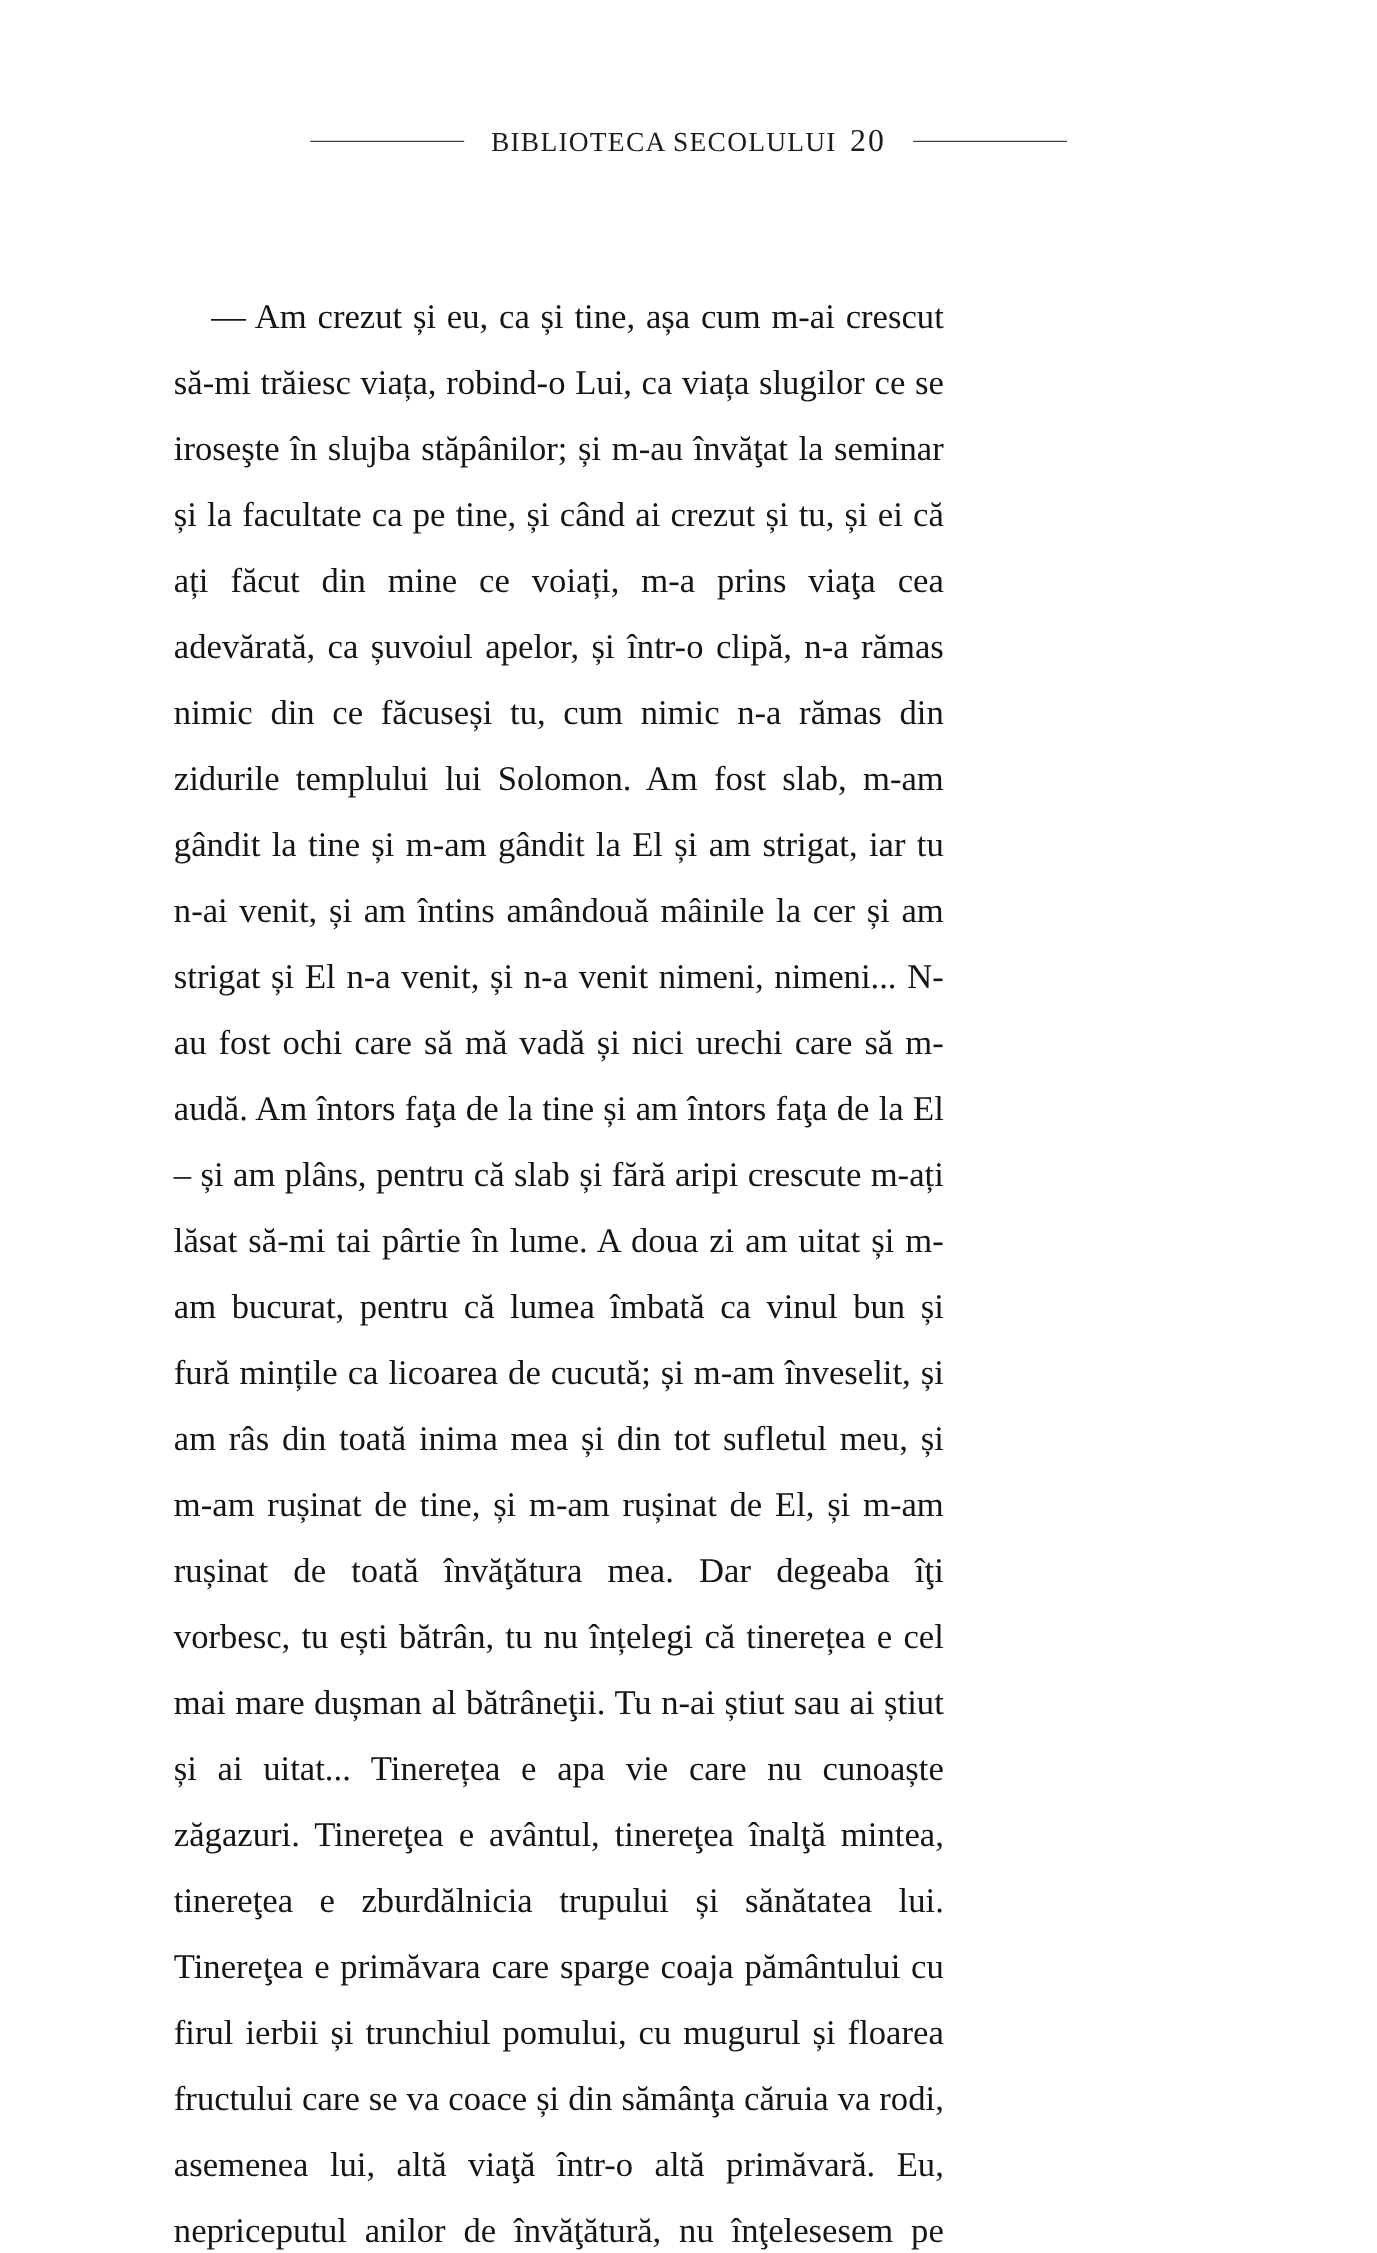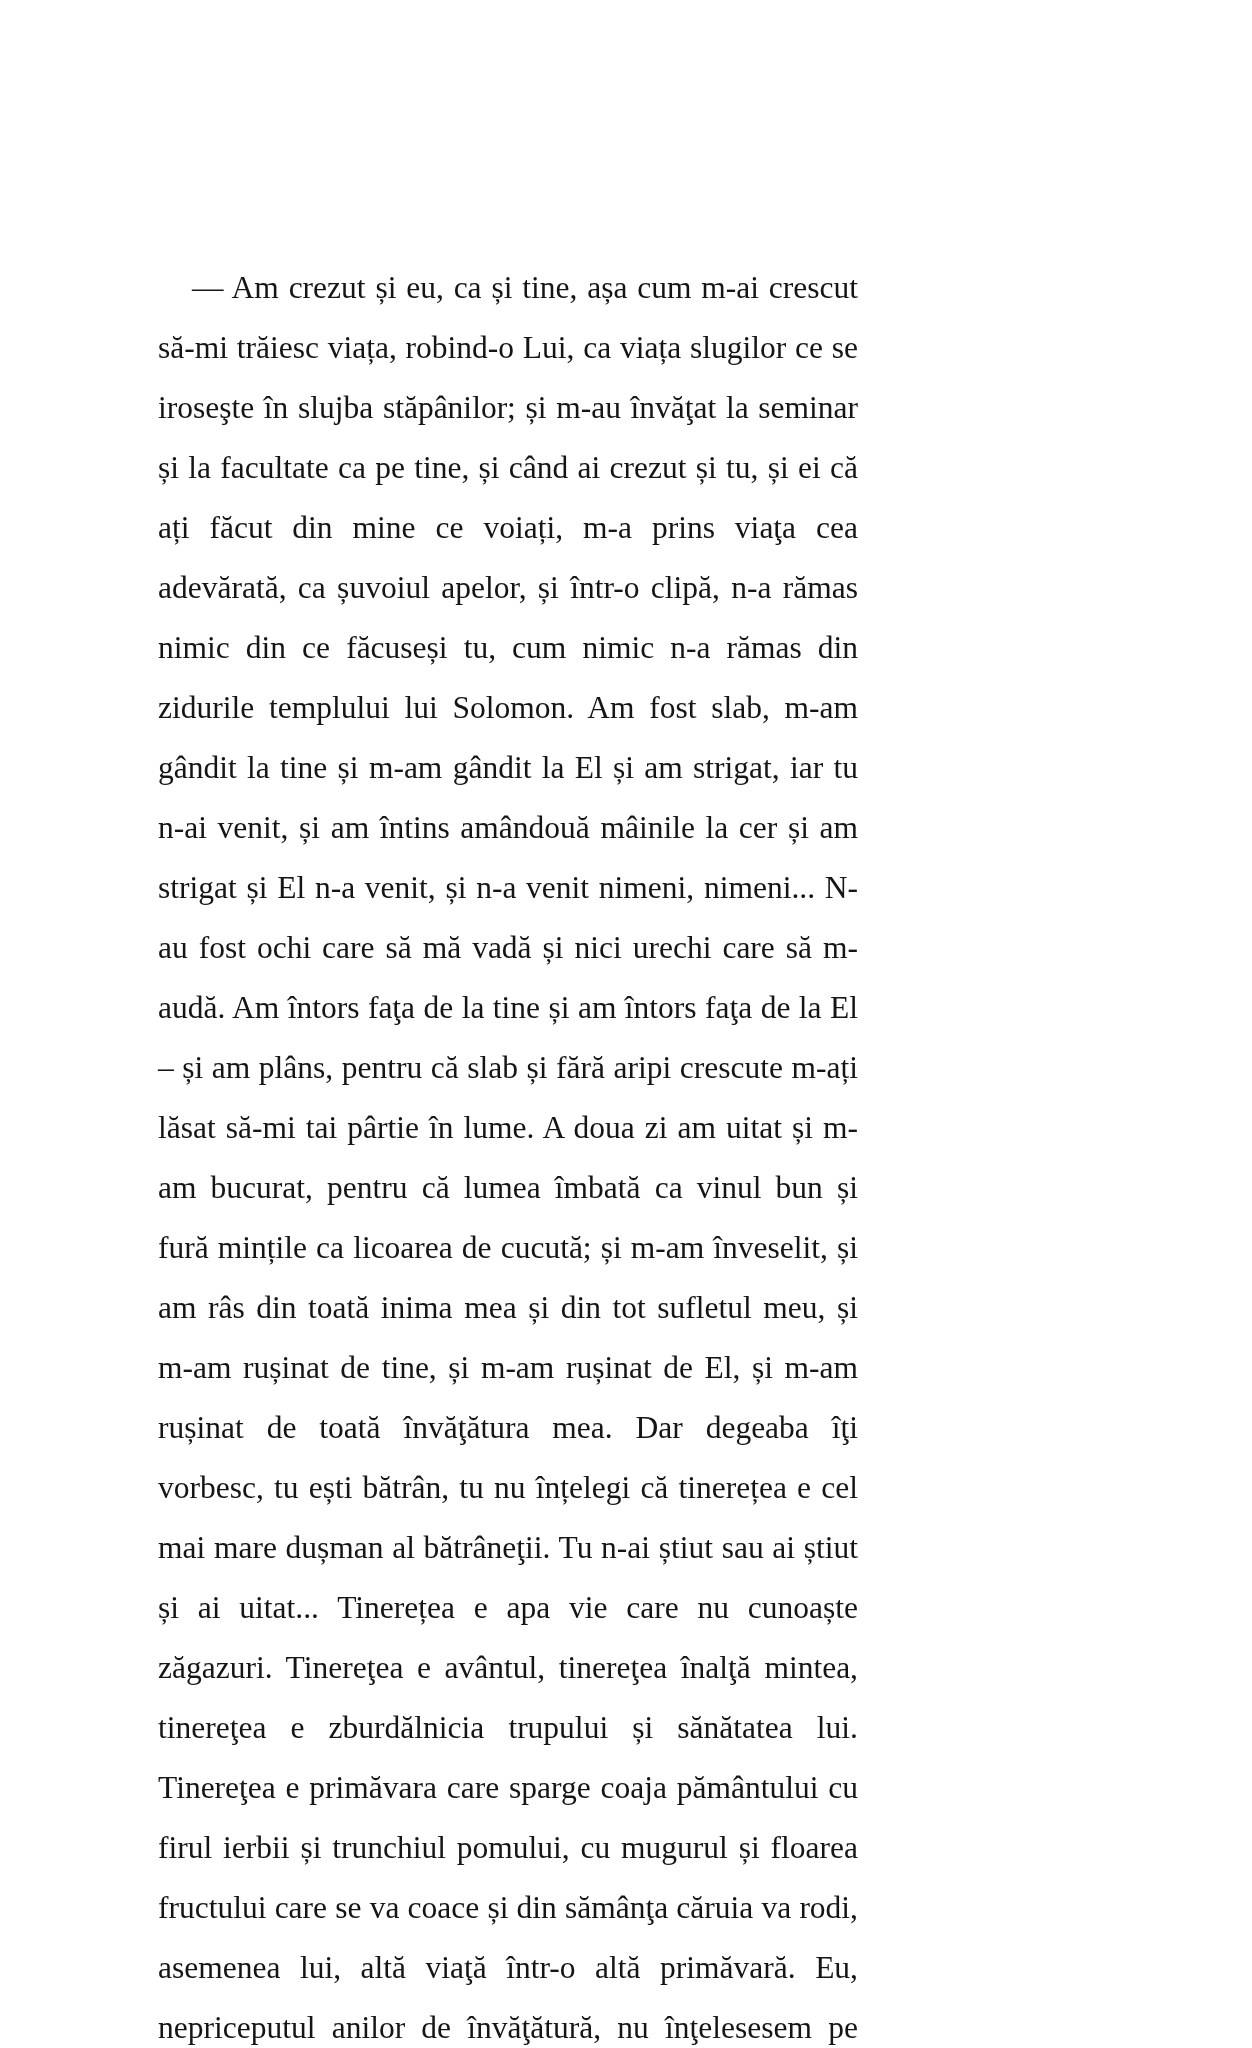--- a/index.html
+++ b/index.html
@@ -99,19 +99,27 @@
     font-size: 26px;
     color: #1c1c1c;
     letter-spacing: 0.5px;
   }
 </style>
 </head>
 <body>
 
 <div class="page">
 
+  <div class="running-head">
+    <span class="head-rule left"></span>
+    <span class="head-text">
+      <span class="head-title">BIBLIOTECA SECOLULUI</span>
+      <span class="head-number">20</span>
+    </span>
+    <span class="head-rule right"></span>
+  </div>
 
   <div class="body-block">
     <p class="para"><span class="indent"></span><span>— Am crezut și eu, ca și tine, așa cum m-ai crescut să-mi trăiesc viața, robind-o Lui, ca viața slugilor ce se iroseşte în slujba stăpânilor; și m-au învăţat la seminar și la facultate ca pe tine, și când ai crezut și tu, și ei că ați făcut din mine ce voiați, m-a prins viaţa cea adevărată, ca șuvoiul apelor, și într-o clipă, n-a rămas nimic din ce făcuseși tu, cum nimic n-a rămas din zidurile templului lui Solomon. Am fost slab, m-am gândit la tine și m-am gândit la El și am strigat, iar tu n-ai venit, și am întins amândouă mâinile la cer și am strigat și El n-a venit, și n-a venit nimeni, nimeni... N-au fost ochi care să mă vadă și nici urechi care să m-audă. Am întors faţa de la tine și am întors faţa de la El – și am plâns, pentru că slab și fără aripi crescute m-ați lăsat să-mi tai pârtie în lume. A doua zi am uitat și m-am bucurat, pentru că lumea îmbată ca vinul bun și fură mințile ca licoarea de cucută; și m-am înveselit, și am râs din toată inima mea și din tot sufletul meu, și m-am rușinat de tine, și m-am rușinat de El, și m-am rușinat de toată învăţătura mea. Dar degeaba îţi vorbesc, tu ești bătrân, tu nu înțelegi că tinerețea e cel mai mare dușman al bătrâneţii. Tu n-ai știut sau ai știut și ai uitat... Tinerețea e apa vie care nu cunoaște zăgazuri. Tinereţea e avântul, tinereţea înalţă mintea, tinereţea e zburdălnicia trupului și sănătatea lui. Tinereţea e primăvara care sparge coaja pământului cu firul ierbii și trunchiul pomului, cu mugurul și floarea fructului care se va coace și din sămânţa căruia va rodi, asemenea lui, altă viaţă într-o altă primăvară. Eu, nepriceputul anilor de învăţătură, nu înţelesesem pe atunci nici psalmii lui David, nici cântecele</span></p>
   </div>
 
 
 </div>
 
 </body></html>

